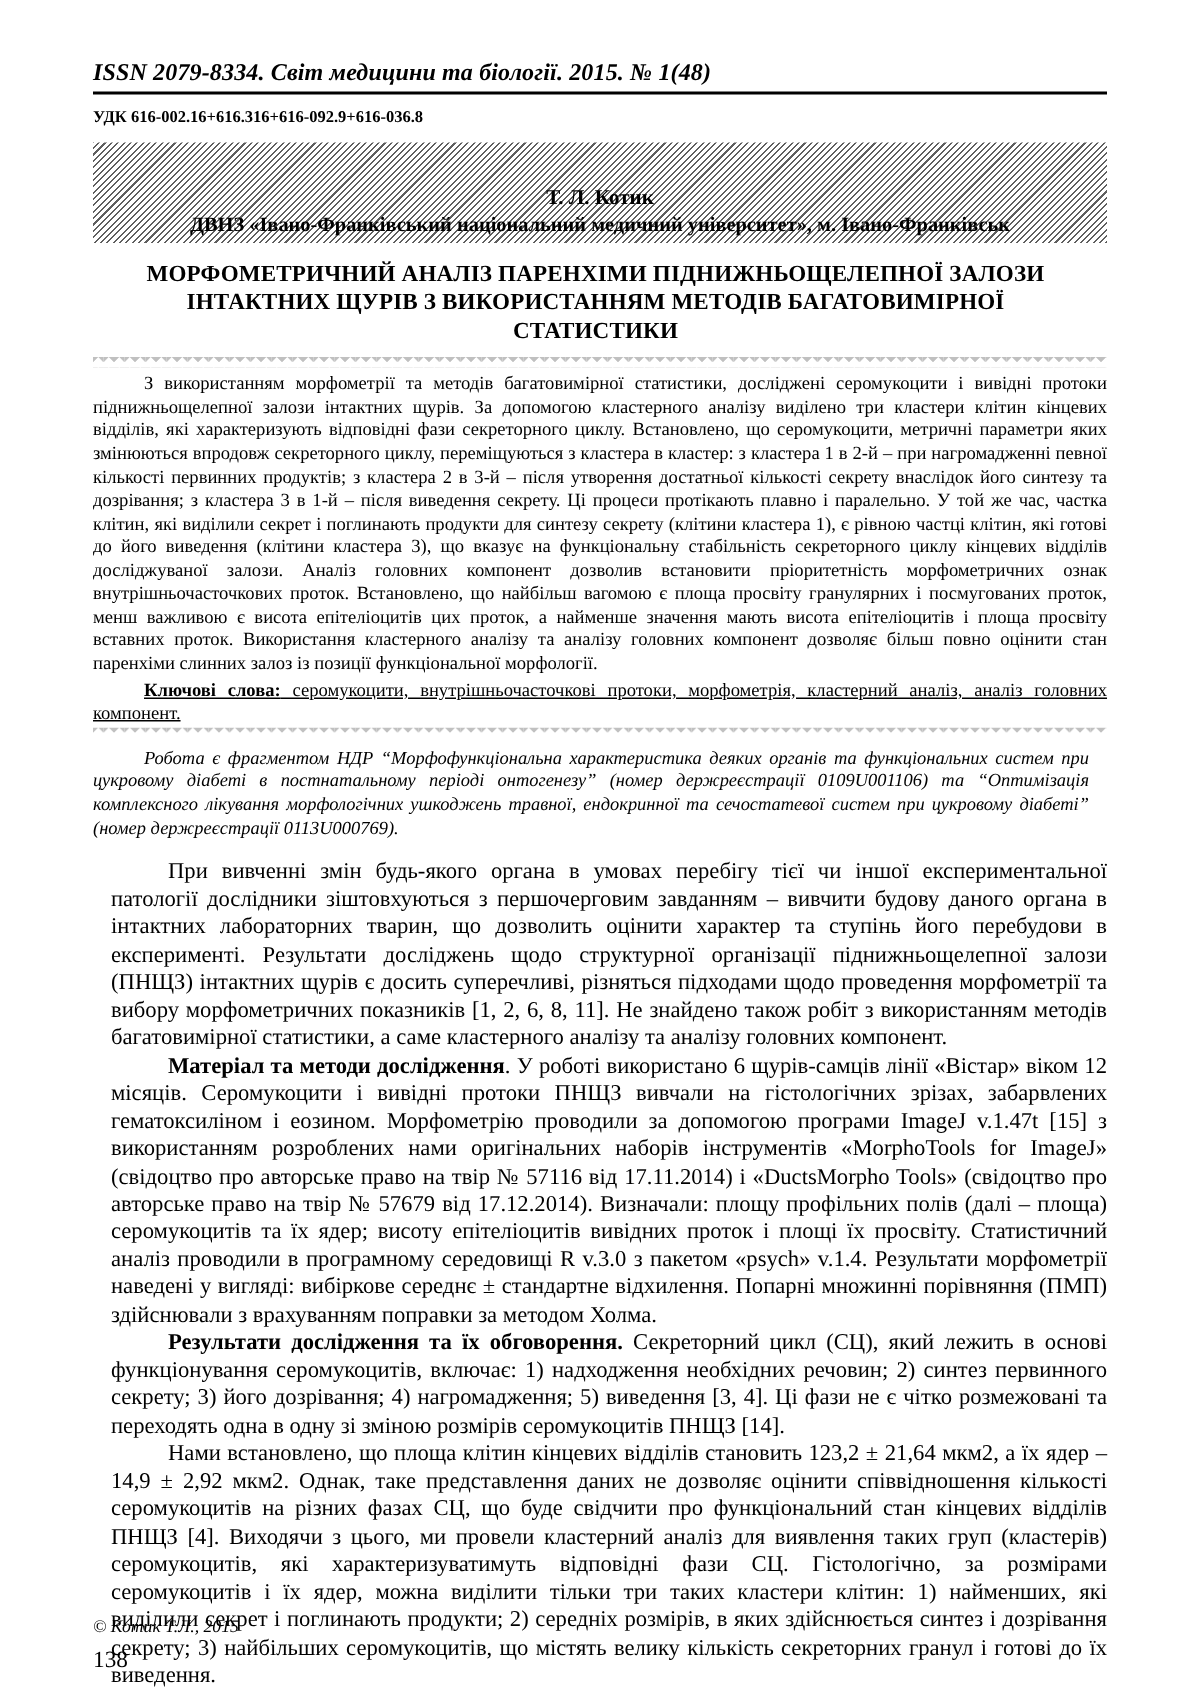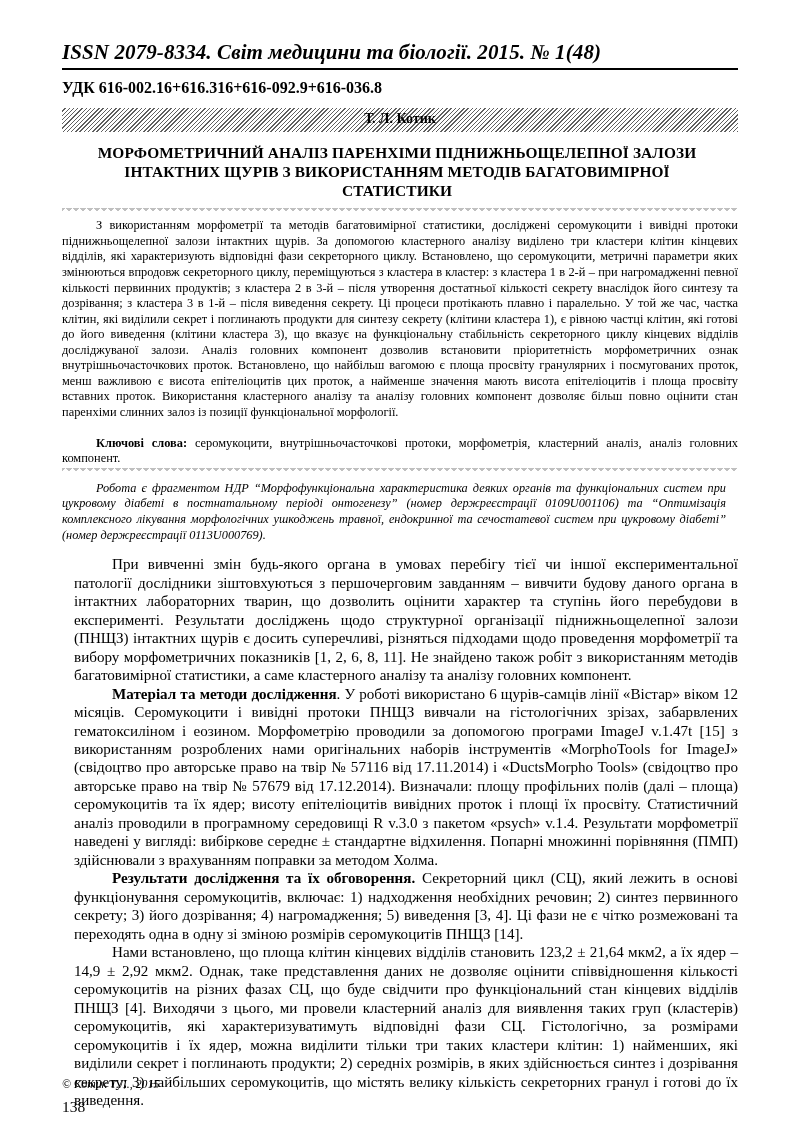--- a/index.html
+++ b/index.html
@@ -19,32 +19,32 @@
     background: #ffffff;
     box-sizing: border-box;
     padding: 40px 62px 0 62px;
     overflow: hidden;
   }
 
   
   .runhead {
     font-style: italic;
     font-weight: bold;
-    font-size: 21px;
+    font-size: 16px;
     letter-spacing: 0.1px;
     padding-bottom: 3px;
   }
   .runhead-rule {
     border-bottom: 2.2px solid #000;
     margin-bottom: 9px;
   }
 
   .udk {
     font-weight: bold;
-    font-size: 16px;
+    font-size: 11px;
     margin-bottom: 11px;
   }
 
   
   .authorband {
     position: relative;
     text-align: center;
     font-weight: bold;
     padding: 3px 0 4px 0;
     background-image: repeating-linear-gradient(
@@ -52,20 +52,21 @@
         #5f5f5f 0px, #5f5f5f 1px,
         #ffffff 1px, #ffffff 3px);
     background-color: #ffffff;
   }
   .authorband .ln {
     display: block;
     line-height: 1.18;
   }
   .authorband .author {
     font-size: 14px;
+    margin-top: 27px;
   }
   .authorband .affil {
     font-size: 13.6px;
     white-space: nowrap;
   }
 
   
   .doctitle {
     text-align: center;
     font-weight: bold;
@@ -94,21 +95,22 @@
   .abstract {
     font-size: 12.4px;
     line-height: 1.255;
     text-align: justify;
     text-indent: 34px;
     margin: 0;
   }
   .abstract .kw {
     display: block;
     text-indent: 34px;
-    margin-top: 15px;
+    margin-top: 2px;
+    text-decoration: underline;
   }
   .kw b { font-weight: bold; }
 
   
   .fundnote {
     font-size: 12.3px;
     font-style: italic;
     line-height: 1.27;
     text-align: justify;
     text-indent: 34px;
@@ -149,20 +151,21 @@
 <div class="page">
 
   <div class="runhead-rule">
     <div class="runhead">ISSN 2079-8334. Світ медицини та біології. 2015. № 1(48)</div>
   </div>
 
   <div class="udk">УДК 616-002.16+616.316+616-092.9+616-036.8</div>
 
   <div class="authorband">
     <span class="ln author">Т. Л. Котик</span>
+    <span class="ln affil">ДВНЗ «Івано-Франківський національний медичний університет», м. Івано-Франківськ</span>
   </div>
 
   <h1 class="doctitle">МОРФОМЕТРИЧНИЙ АНАЛІЗ ПАРЕНХІМИ ПІДНИЖНЬОЩЕЛЕПНОЇ ЗАЛОЗИ ІНТАКТНИХ ЩУРІВ З ВИКОРИСТАННЯМ МЕТОДІВ БАГАТОВИМІРНОЇ СТАТИСТИКИ</h1>
 
   <div class="zigzag"></div>
 
   <div class="abstract">
     <span>З використанням морфометрії та методів багатовимірної статистики, досліджені серомукоцити і вивідні протоки піднижньощелепної залози інтактних щурів. За допомогою кластерного аналізу виділено три кластери клітин кінцевих відділів, які характеризують відповідні фази секреторного циклу. Встановлено, що серомукоцити, метричні параметри яких змінюються впродовж секреторного циклу, переміщуються з кластера в кластер: з кластера 1 в 2-й – при нагромадженні певної кількості первинних продуктів; з кластера 2 в 3-й – після утворення достатньої кількості секрету внаслідок його синтезу та дозрівання; з кластера 3 в 1-й – після виведення секрету. Ці процеси протікають плавно і паралельно. У той же час, частка клітин, які виділили секрет і поглинають продукти для синтезу секрету (клітини кластера 1), є рівною частці клітин, які готові до його виведення (клітини кластера 3), що вказує на функціональну стабільність секреторного циклу кінцевих відділів досліджуваної залози. Аналіз головних компонент дозволив встановити пріоритетність морфометричних ознак внутрішньочасточкових проток. Встановлено, що найбільш вагомою є площа просвіту гранулярних і посмугованих проток, менш важливою є висота епітеліоцитів цих проток, а найменше значення мають висота епітеліоцитів і площа просвіту вставних проток. Використання кластерного аналізу та аналізу головних компонент дозволяє більш повно оцінити стан паренхіми слинних залоз із позиції функціональної морфології.</span>
     <span class="kw"><b>Ключові слова:</b><span> серомукоцити, внутрішньочасточкові протоки, морфометрія, кластерний аналіз, аналіз головних компонент.</span></span>
   </div>

